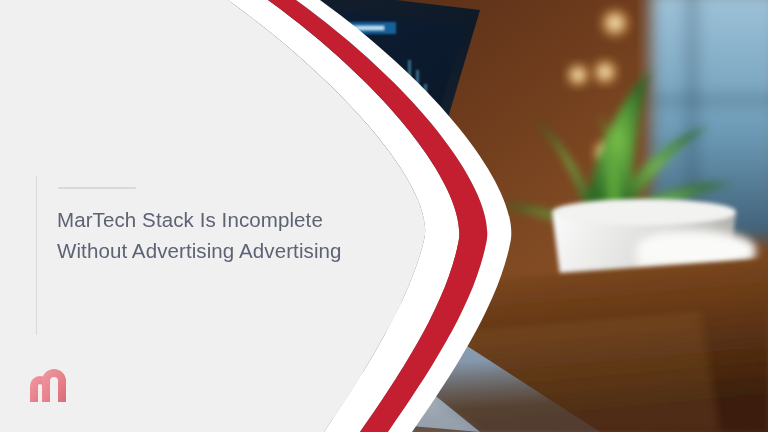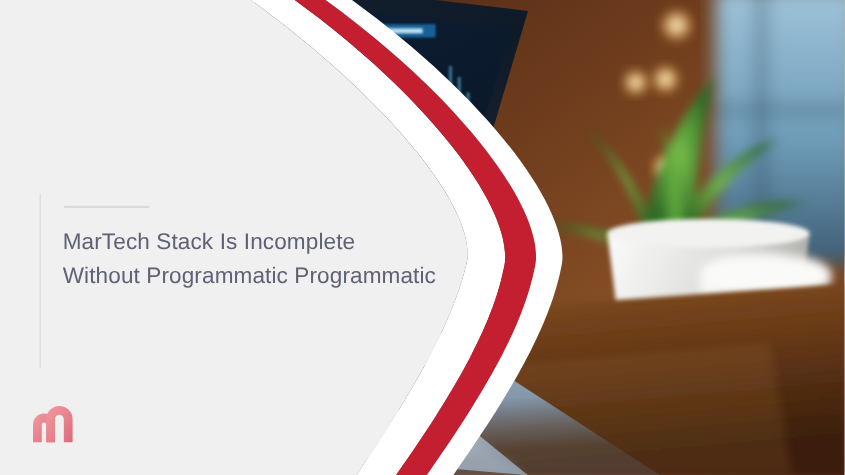--- a/index.html
+++ b/index.html
@@ -350,21 +350,21 @@
              C402 372 446 304 458 244 C470 198 400 96 268 0 Z" fill="#c41e31"></path>
 
     <path d="M296 0 L320 0 C452 96 522 198 510 244 C498 304 454 372 412 432 L388 432
              C430 372 474 304 486 244 C498 198 428 96 296 0 Z" fill="#ffffff"></path>
   </svg>
 
   <div class="text-block">
     <div class="vrule"></div>
     <div class="kicker-rule"></div>
     <h1 class="headline">MarTech Stack Is Incomplete
-Without Programmatic Programmatic</h1>
+Without Advertising Advertising</h1>
   </div>
 
   <div class="logo">
     <svg width="46" height="40" viewBox="0 0 46 40">
       <defs>
         <linearGradient id="logoG" x1="0" y1="0" x2="1" y2="1">
           <stop offset="0%" stop-color="#ef9aa2"></stop>
           <stop offset="55%" stop-color="#e8818c"></stop>
           <stop offset="100%" stop-color="#d96b78"></stop>
         </linearGradient>

